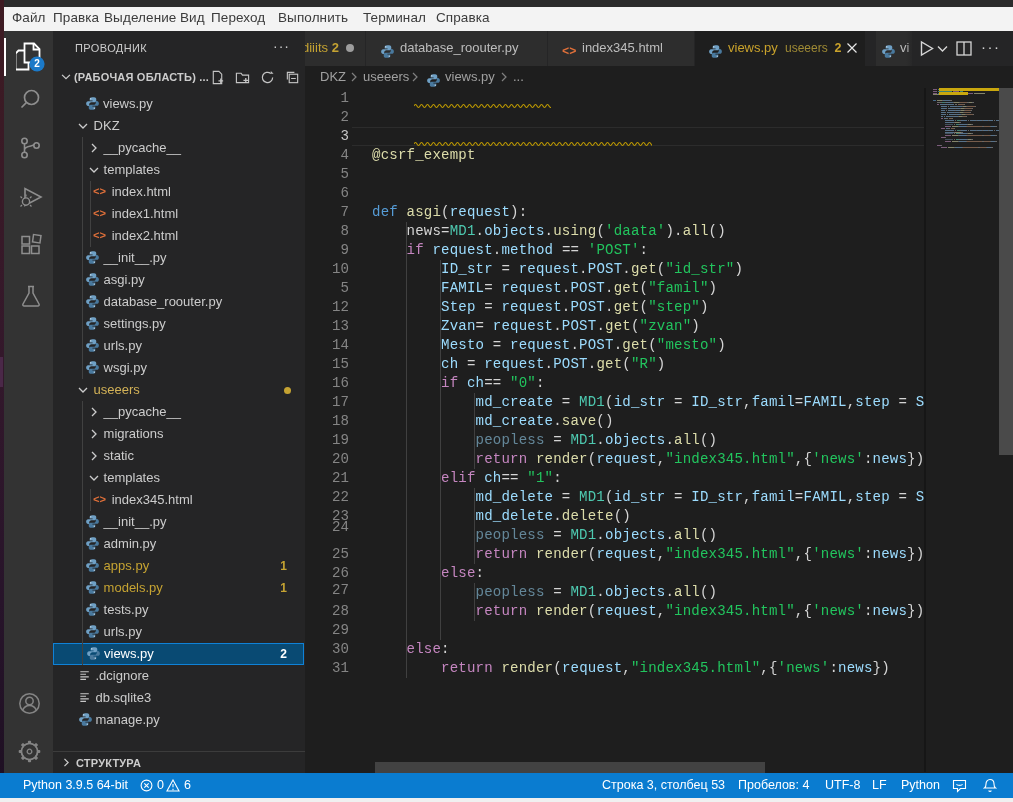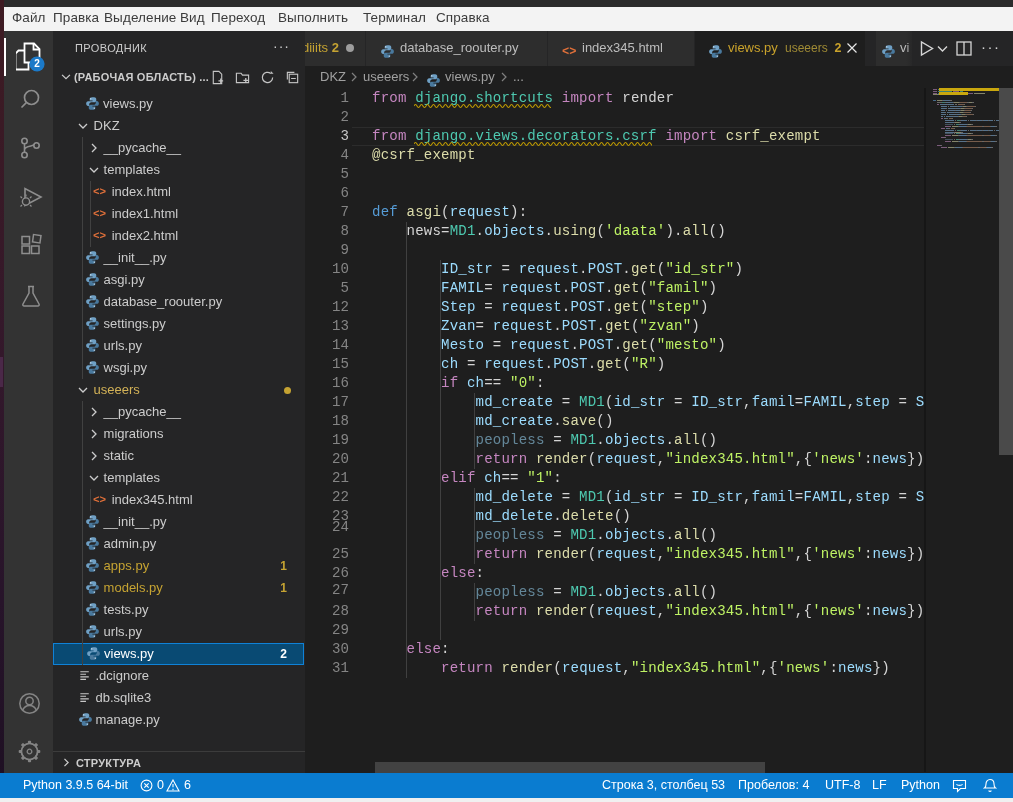--- a/index.html
+++ b/index.html
@@ -17,21 +17,21 @@
 .ti16{position:absolute;width:16px;height:16px;top:41px}
 #bc{position:absolute;left:305px;top:66px;width:708px;height:22px;background:#1e1e1e;font-size:13px;color:#a0a0a0}
 .bci{position:absolute;top:69px;font-size:13px;color:#a0a0a0;white-space:pre}
 #code{position:absolute;left:352px;top:88px;width:574px;height:684px;overflow:hidden}
 .cl{position:absolute;left:20px;height:19px;line-height:19px;white-space:pre;
  font-family:"Liberation Mono",monospace;font-size:14.1px;letter-spacing:0.17px}
 .num{position:absolute;left:305px;width:44px;height:19px;line-height:19px;text-align:right;
  color:#858585;font-family:"Liberation Mono",monospace;font-size:14.1px}
 .num.act{color:#c6c6c6}
 .cl .p{color:#c586c0;font-style:normal}.cl .b{color:#569cd6}.cl .t{color:#4ec9b0}
-.cl .y{color:#dcdcaa}.cl .v{color:#9cdcfe}.cl .s{color:#bef264}.cl .w{color:#d4d4d4}
+.cl .y{color:#dcdcaa}.cl .v{color:#9cdcfe}.cl .s{color:#22c55e}.cl .w{color:#d4d4d4}
 .cl .u{color:rgba(156,220,254,.55)}
 .cl i{font-style:normal}
 .ig{position:absolute;width:1px;background:#404040}
 .sq{position:absolute;height:6px}
 .curline{position:absolute;left:352px;width:572px;height:1px;background:#2c2c2c}
 .mm{position:absolute;height:1px;opacity:.68}
 .ig,.sq{z-index:3}
 #mmshadow{position:absolute;left:924px;top:88px;width:2px;height:684px;background:#161616}
 #vsb{position:absolute;left:999px;top:88px;width:14px;height:367px;background:#4a4a4a}
 #hsb{position:absolute;left:375px;top:762px;width:390px;height:11px;background:#424242}
@@ -474,27 +474,26 @@
 <div class="num" style="top:507px">23</div>
 <div class="num" style="top:518px">24</div>
 <div class="num" style="top:545px">25</div>
 <div class="num" style="top:564px">26</div>
 <div class="num" style="top:581px">27</div>
 <div class="num" style="top:602px">28</div>
 <div class="num" style="top:621px">29</div>
 <div class="num" style="top:640px">30</div>
 <div class="num" style="top:659px">31</div>
 <div id="code">
-    <div class="cl" style="top:1px"><i class="p">from</i><i class="w"> </i><i class="t">django.shortcuts</i><i class="w"> </i><i class="p">import</i><i class="w"> </i><i class="w">render</i></div>
-    <div class="cl" style="top:39px"><i class="p">from</i><i class="w"> </i><i class="t">django.views.decorators.csrf</i><i class="w"> </i><i class="p">import</i><i class="w"> </i><i class="y">csrf_exempt</i></div>
     <div class="cl" style="top:58px"><i class="y">@csrf_exempt</i></div>
     <div class="cl" style="top:77px"></div>
     <div class="cl" style="top:96px"></div>
     <div class="cl" style="top:115px"><i class="b">def</i><i class="w"> </i><i class="y">asgi</i><i class="w">(</i><i class="v">request</i><i class="w">):</i></div>
     <div class="cl" style="top:134px"><i class="w">    news=</i><i class="t">MD1</i><i class="w">.</i><i class="v">objects</i><i class="w">.</i><i class="y">using</i><i class="w">(</i><i class="s">'daata'</i><i class="w">).</i><i class="y">all</i><i class="w">()</i></div>
+    <div class="cl" style="top:153px"><i class="w">    </i><i class="p">if</i><i class="w"> </i><i class="v">request</i><i class="w">.</i><i class="v">method</i><i class="w"> == </i><i class="s">'POST'</i><i class="w">:</i></div>
     <div class="cl" style="top:172px"><i class="w">        </i><i class="v">ID_str</i><i class="w"> = </i><i class="v">request</i><i class="w">.</i><i class="v">POST</i><i class="w">.</i><i class="y">get</i><i class="w">(</i><i class="s">"id_str"</i><i class="w">)</i></div>
     <div class="cl" style="top:191px"><i class="w">        </i><i class="v">FAMIL</i><i class="w">= </i><i class="v">request</i><i class="w">.</i><i class="v">POST</i><i class="w">.</i><i class="y">get</i><i class="w">(</i><i class="s">"famil"</i><i class="w">)</i></div>
     <div class="cl" style="top:210px"><i class="w">        </i><i class="v">Step</i><i class="w"> = </i><i class="v">request</i><i class="w">.</i><i class="v">POST</i><i class="w">.</i><i class="y">get</i><i class="w">(</i><i class="s">"step"</i><i class="w">)</i></div>
     <div class="cl" style="top:229px"><i class="w">        </i><i class="v">Zvan</i><i class="w">= </i><i class="v">request</i><i class="w">.</i><i class="v">POST</i><i class="w">.</i><i class="y">get</i><i class="w">(</i><i class="s">"zvan"</i><i class="w">)</i></div>
     <div class="cl" style="top:248px"><i class="w">        </i><i class="v">Mesto</i><i class="w"> = </i><i class="v">request</i><i class="w">.</i><i class="v">POST</i><i class="w">.</i><i class="y">get</i><i class="w">(</i><i class="s">"mesto"</i><i class="w">)</i></div>
     <div class="cl" style="top:267px"><i class="w">        </i><i class="v">ch</i><i class="w"> = </i><i class="v">request</i><i class="w">.</i><i class="v">POST</i><i class="w">.</i><i class="y">get</i><i class="w">(</i><i class="s">"R"</i><i class="w">)</i></div>
     <div class="cl" style="top:286px"><i class="w">        </i><i class="p">if</i><i class="w"> </i><i class="v">ch</i><i class="w">== </i><i class="s">"0"</i><i class="w">:</i></div>
     <div class="cl" style="top:305px"><i class="w">            </i><i class="v">md_create</i><i class="w"> = </i><i class="t">MD1</i><i class="w">(</i><i class="v">id_str</i><i class="w"> = </i><i class="v">ID_str</i><i class="w">,</i><i class="v">famil</i><i class="w">=</i><i class="v">FAMIL</i><i class="w">,</i><i class="v">step</i><i class="w"> = </i><i class="v">Step</i></div>
     <div class="cl" style="top:324px"><i class="w">            </i><i class="v">md_create</i><i class="w">.</i><i class="y">save</i><i class="w">()</i></div>
     <div class="cl" style="top:343px"><i class="w">            </i><i class="u">peopless</i><i class="w"> = </i><i class="t">MD1</i><i class="w">.</i><i class="v">objects</i><i class="w">.</i><i class="y">all</i><i class="w">()</i></div>

